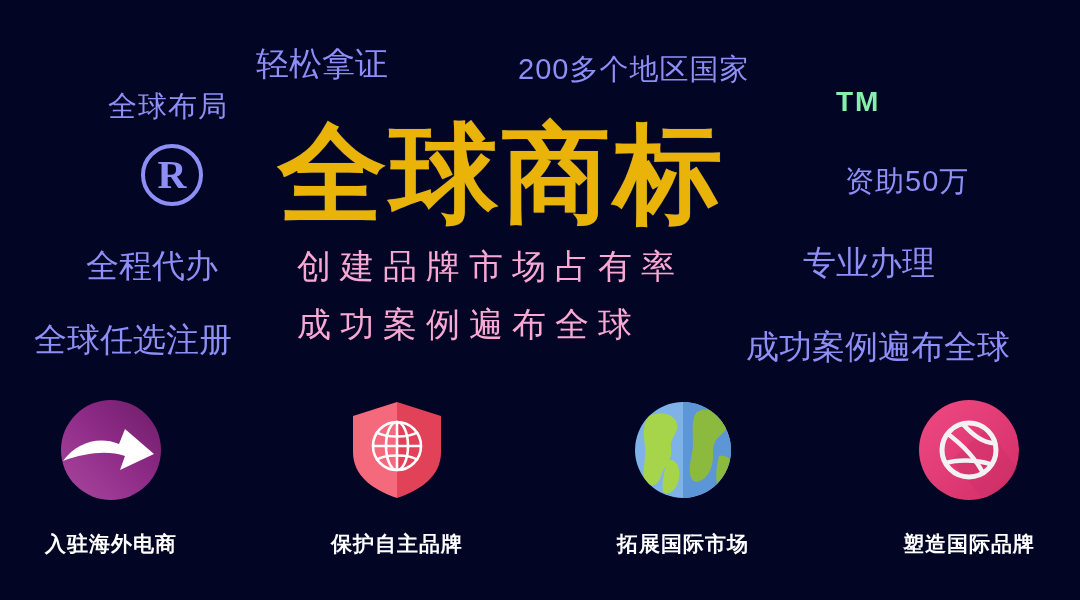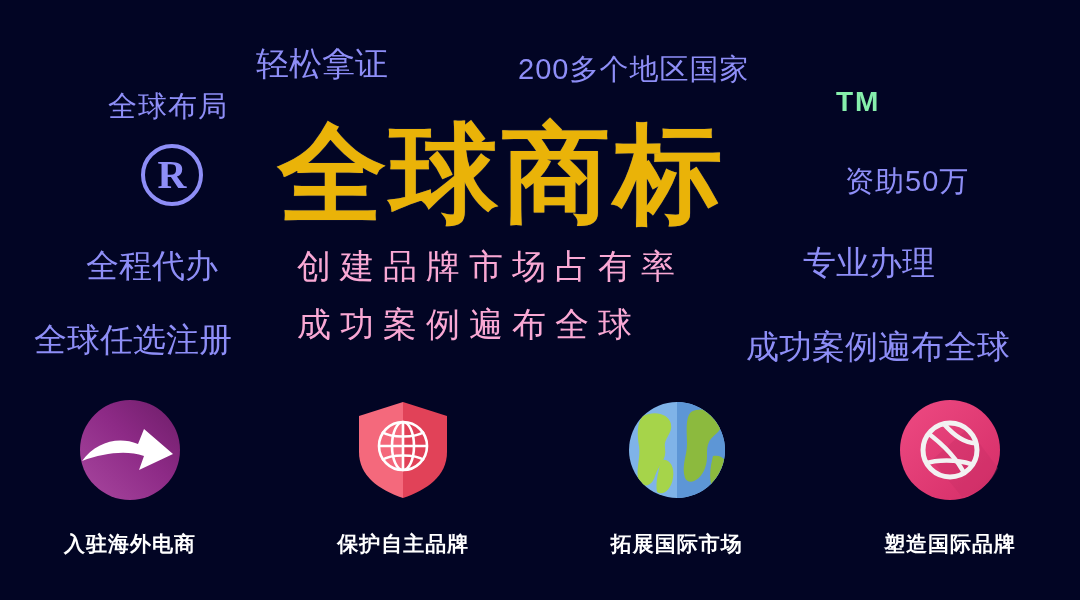--- a/index.html
+++ b/index.html
@@ -86,21 +86,21 @@
   }
 
   
   .features {
     position: absolute;
     left: 0;
     top: 398px;
     width: 1080px;
     display: flex;
     justify-content: space-between;
-    padding: 0 40px;
+    padding: 0 21px;
     box-sizing: border-box;
   }
   .feature {
     width: 180px;
     display: flex;
     flex-direction: column;
     align-items: center;
   }
   .feature-icon {
     width: 104px;

